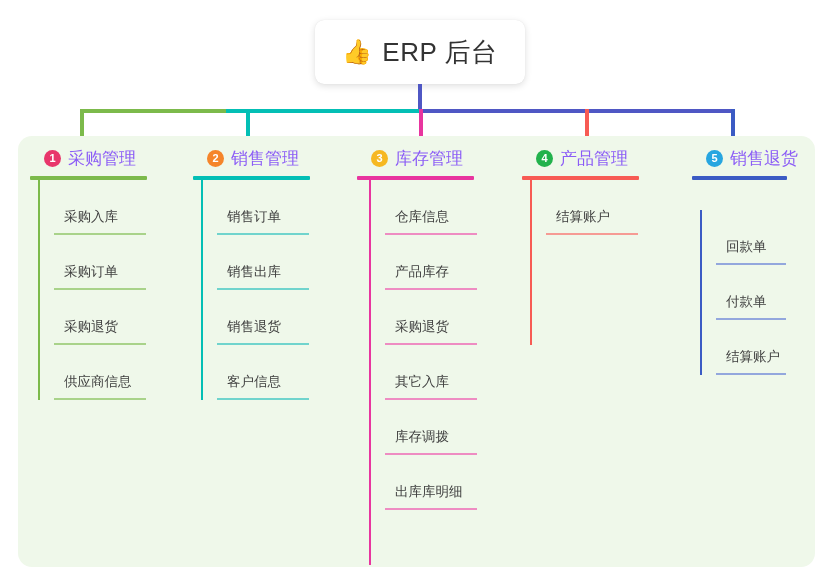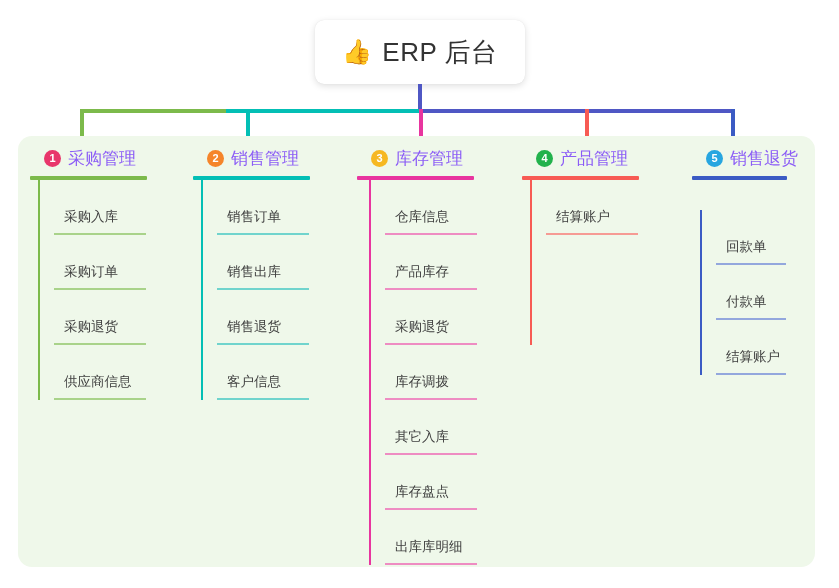--- a/index.html
+++ b/index.html
@@ -232,29 +232,25 @@
         </div>
         <div class="item">
           <span class="item-label">产品库存</span>
           <div class="item-rule" style="background: rgb(238, 140, 194); width: 92px;"></div>
         </div>
         <div class="item">
           <span class="item-label">采购退货</span>
           <div class="item-rule" style="background: rgb(238, 140, 194); width: 92px;"></div>
         </div>
         <div class="item">
+          <span class="item-label">其它入库</span>
+          <div class="item-rule" style="background: rgb(238, 140, 194); width: 92px;"></div>
+        </div>
+        <div class="item">
           <span class="item-label">库存调拨</span>
-          <div class="item-rule" style="background: rgb(238, 140, 194); width: 92px;"></div>
-        </div>
-        <div class="item">
-          <span class="item-label">其它入库</span>
-          <div class="item-rule" style="background: rgb(238, 140, 194); width: 92px;"></div>
-        </div>
-        <div class="item">
-          <span class="item-label">库存盘点</span>
           <div class="item-rule" style="background: rgb(238, 140, 194); width: 92px;"></div>
         </div>
         <div class="item">
           <span class="item-label">出库库明细</span>
           <div class="item-rule" style="background: rgb(238, 140, 194); width: 92px;"></div>
         </div>
       </div>
     </div>
     <div class="column" style="left: 522px; width: 152px;">
       <div class="col-header">

